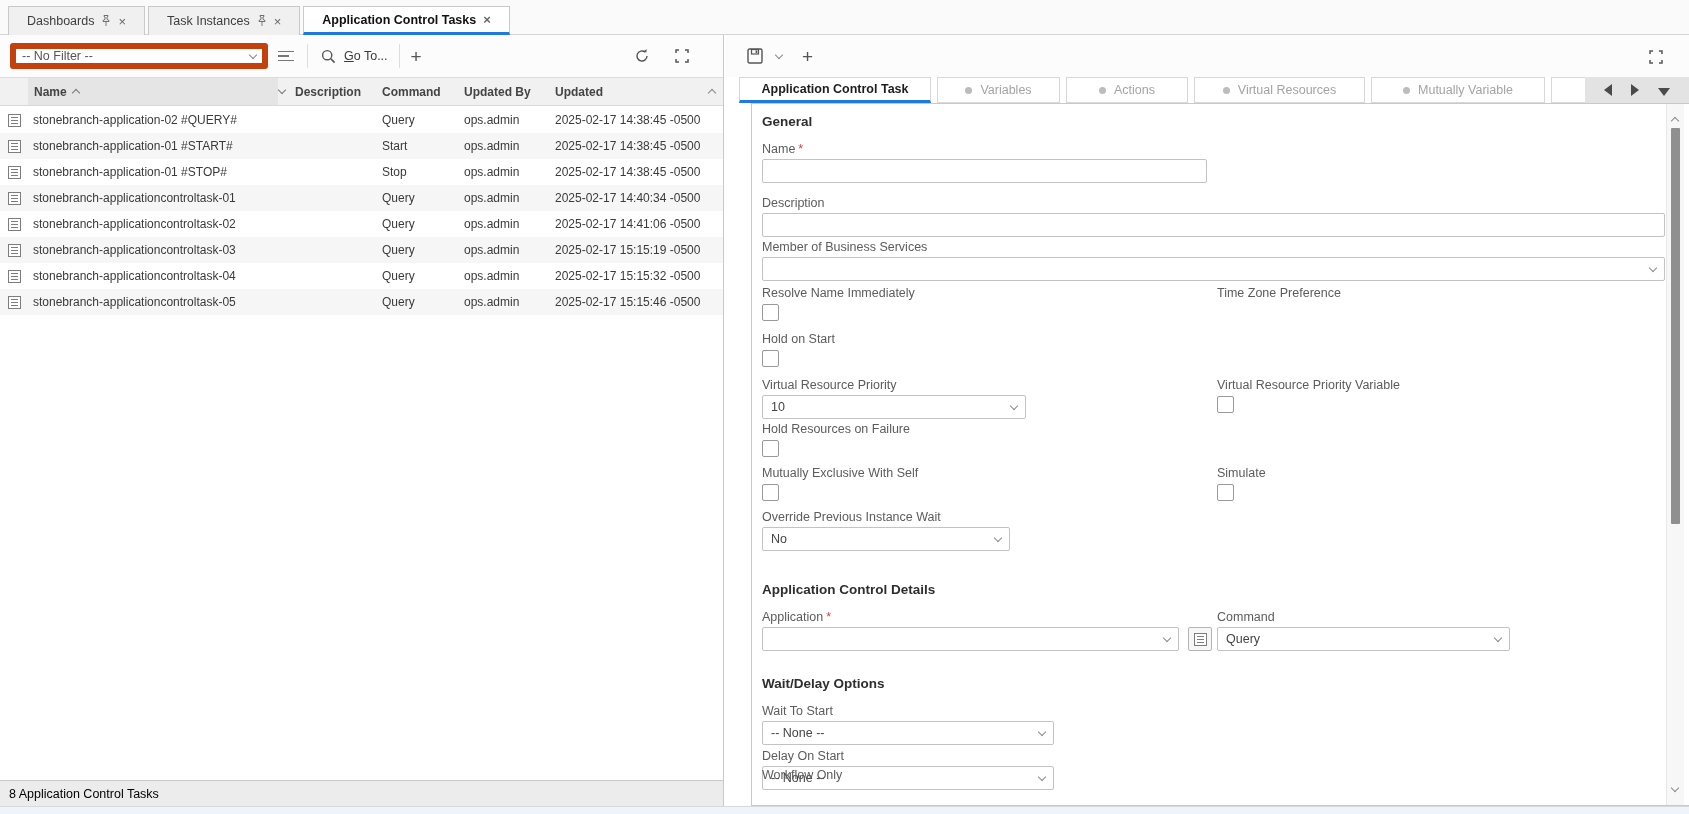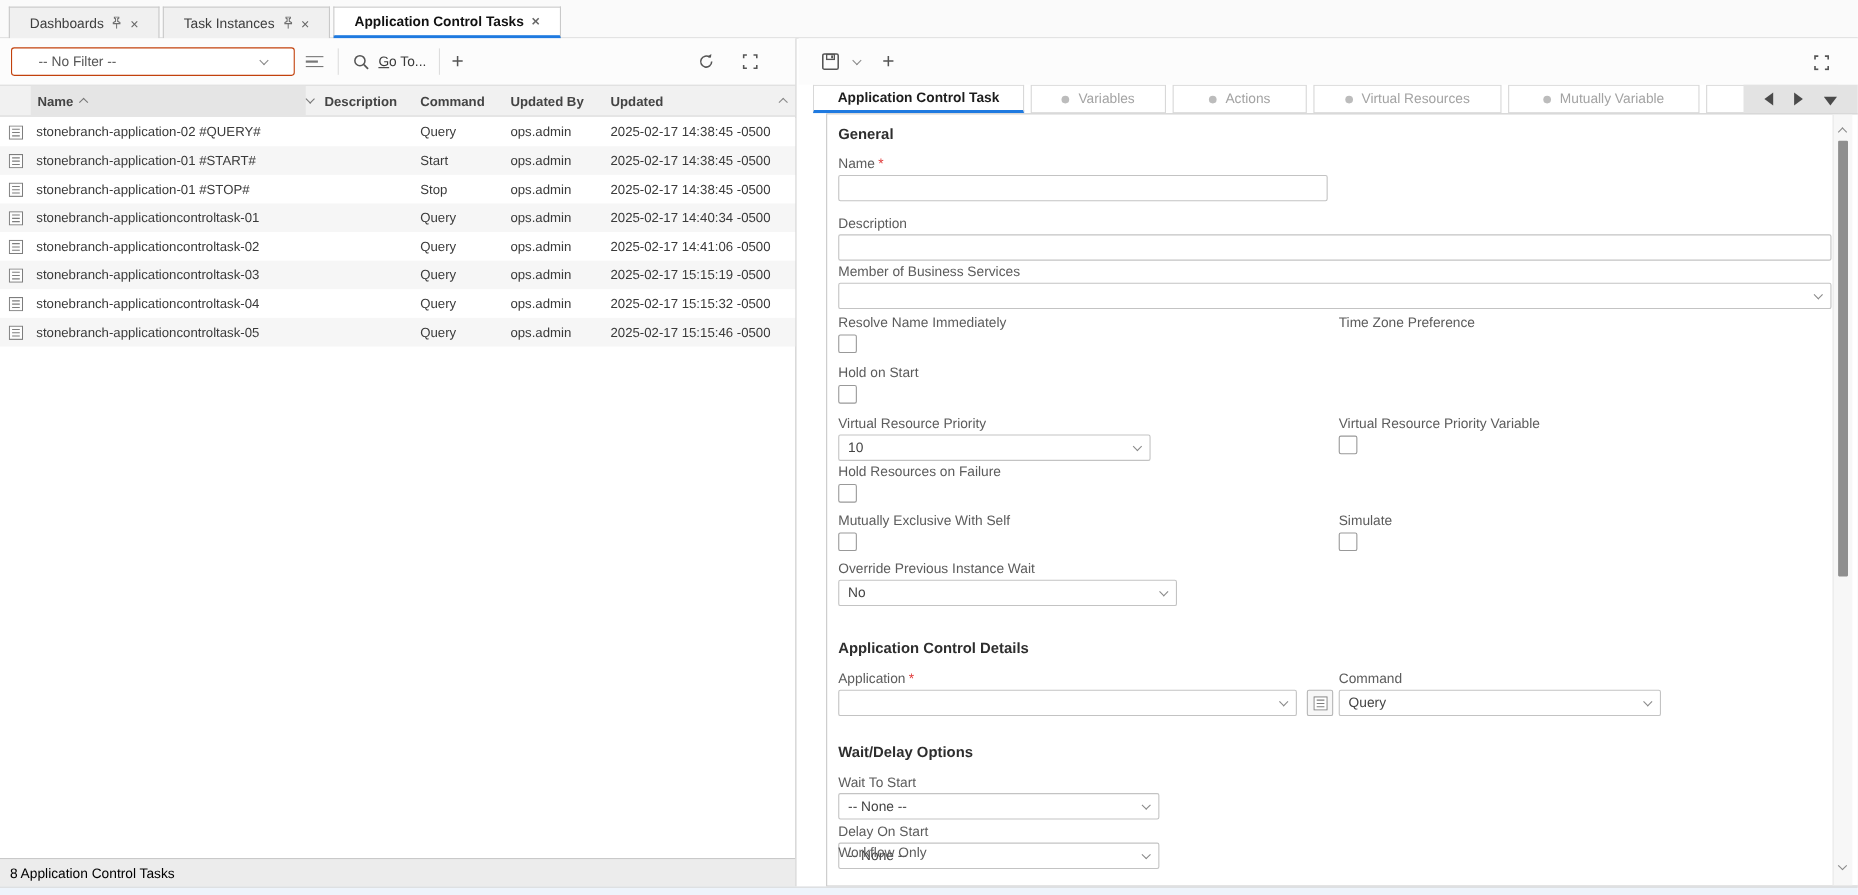--- a/index.html
+++ b/index.html
@@ -37,22 +37,22 @@
   .selectbox .val { flex:1 1 auto; overflow:hidden; white-space:nowrap; }
   .flabel { position:absolute; font-size:12.5px; color:#5c5c5c; white-space:nowrap; }
   .req { color:#e03c3c; margin-left:3px; }
   .fsection { position:absolute; font-size:13.5px; font-weight:bold; color:#2e2e2e; }
 
   
   .left-panel { position:absolute; left:0; top:35px; width:724px; height:771px;
     background:#fff; border-right:1px solid #c9c9c9; }
   .lp-toolbar { position:absolute; left:0; top:0; width:100%; height:42px;
     background:#fcfcfc; display:flex; align-items:center; padding:0 10px; }
-  .filter-combo { width:258px; height:26px; border:1px solid #c2410c; border-radius:3px;
-    background:#fff; display:flex; align-items:center; padding:0 24px;
+  .filter-combo { width:258px; height:26px; border:6px solid #c2410c; border-radius:3px;
+    background:#fff; display:flex; align-items:center; padding:0 6px;
     font-size:12.5px; color:#555; }
   .filter-combo .val { flex:1; }
   .filter-icon { margin-left:10px; display:flex; flex-direction:column; gap:3px;
     align-items:flex-start; width:18px; }
   .filter-icon span { height:1.6px; background:#777; display:block; }
   .goto { font-size:12.5px; color:#3a3a3a; margin-left:7px; }
   .goto u { text-decoration:underline; }
   .plusbtn { font-size:19px; color:#555; font-weight:400; line-height:1; }
   .lp-right-icons { margin-left:auto; display:flex; align-items:center; gap:22px; padding-right:22px; }
 
@@ -389,39 +389,39 @@
 
       <div class="flabel" style="left:10px; top:182px">Resolve Name Immediately</div>
       <div class="checkbox fctrl" style="left:10px; top:200px"></div>
 
       <div class="flabel" style="left:465px; top:182px">Time Zone Preference</div>
 
       <div class="flabel" style="left:10px; top:228px">Hold on Start</div>
       <div class="checkbox fctrl" style="left:10px; top:246px"></div>
 
       <div class="flabel" style="left:10px; top:274px">Virtual Resource Priority</div>
-      <div class="selectbox fctrl" style="left:10px; top:291px; width:284px">
+      <div class="selectbox fctrl" style="left:10px; top:291px; width:264px">
         <span class="val">10</span>
         <span class="chev"></span>
       </div>
 
       <div class="flabel" style="left:465px; top:274px">Virtual Resource Priority Variable</div>
       <div class="checkbox fctrl" style="left:465px; top:292px"></div>
 
       <div class="flabel" style="left:10px; top:318px">Hold Resources on Failure</div>
       <div class="checkbox fctrl" style="left:10px; top:336px"></div>
 
       <div class="flabel" style="left:10px; top:362px">Mutually Exclusive With Self</div>
       <div class="checkbox fctrl" style="left:10px; top:380px"></div>
 
       <div class="flabel" style="left:465px; top:362px">Simulate</div>
       <div class="checkbox fctrl" style="left:465px; top:380px"></div>
 
       <div class="flabel" style="left:10px; top:406px">Override Previous Instance Wait</div>
-      <div class="selectbox fctrl" style="left:10px; top:423px; width:308px">
+      <div class="selectbox fctrl" style="left:10px; top:423px; width:248px">
         <span class="val">No</span>
         <span class="chev"></span>
       </div>
 
       <div class="fsection" style="left:10px; top:478px">Application Control Details</div>
 
       <div class="flabel" style="left:10px; top:506px">
         <span>Application</span><span class="req">*</span>
       </div>
       <div class="selectbox fctrl" style="left:10px; top:523px; width:417px">

